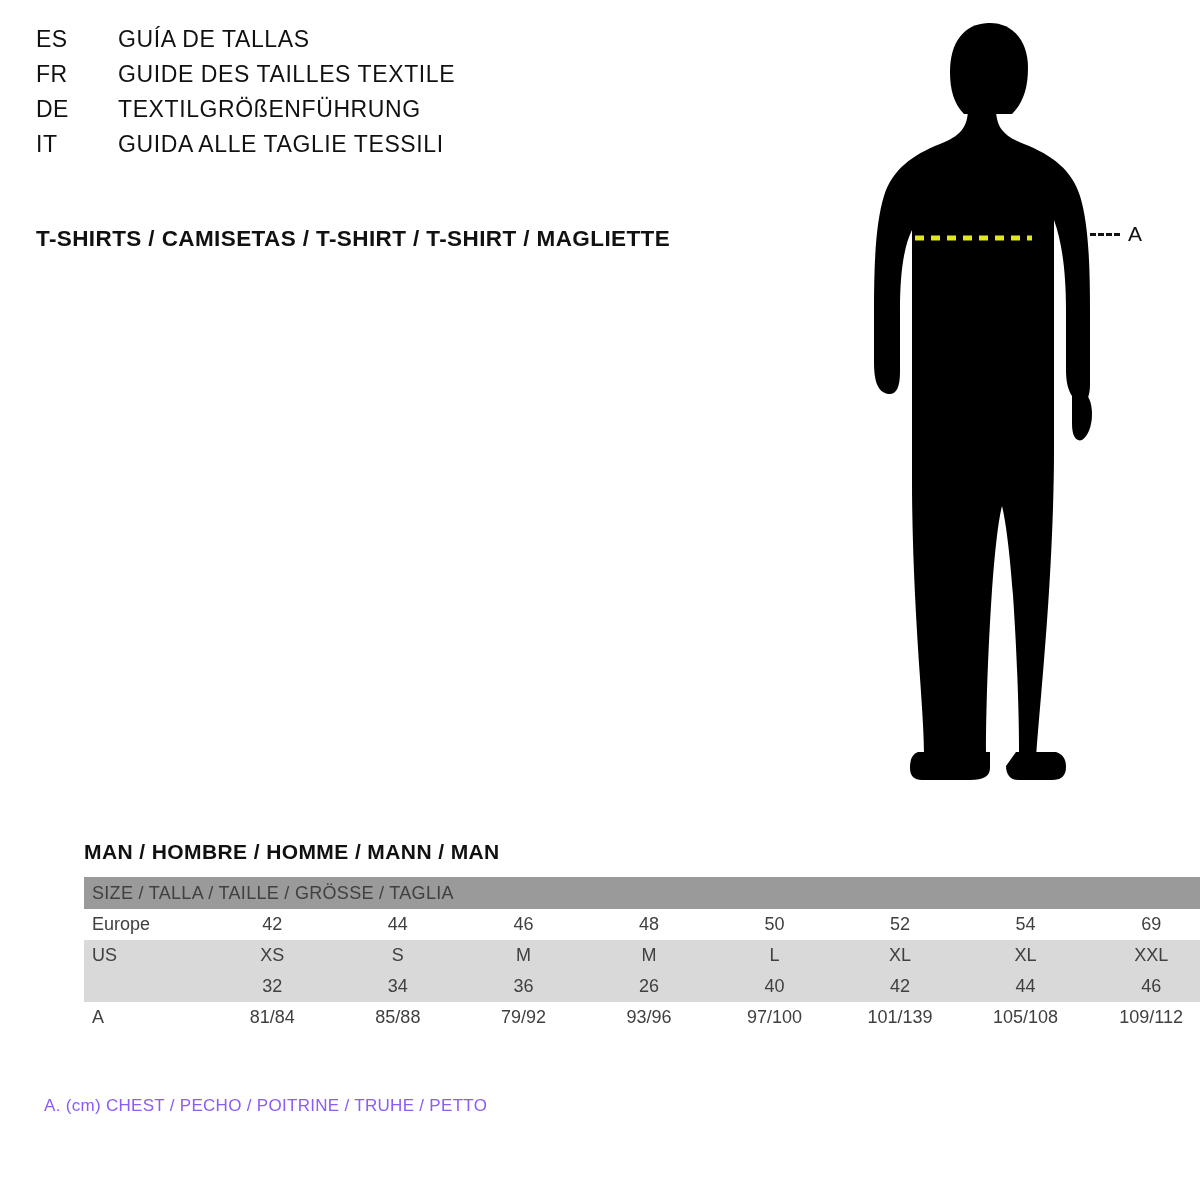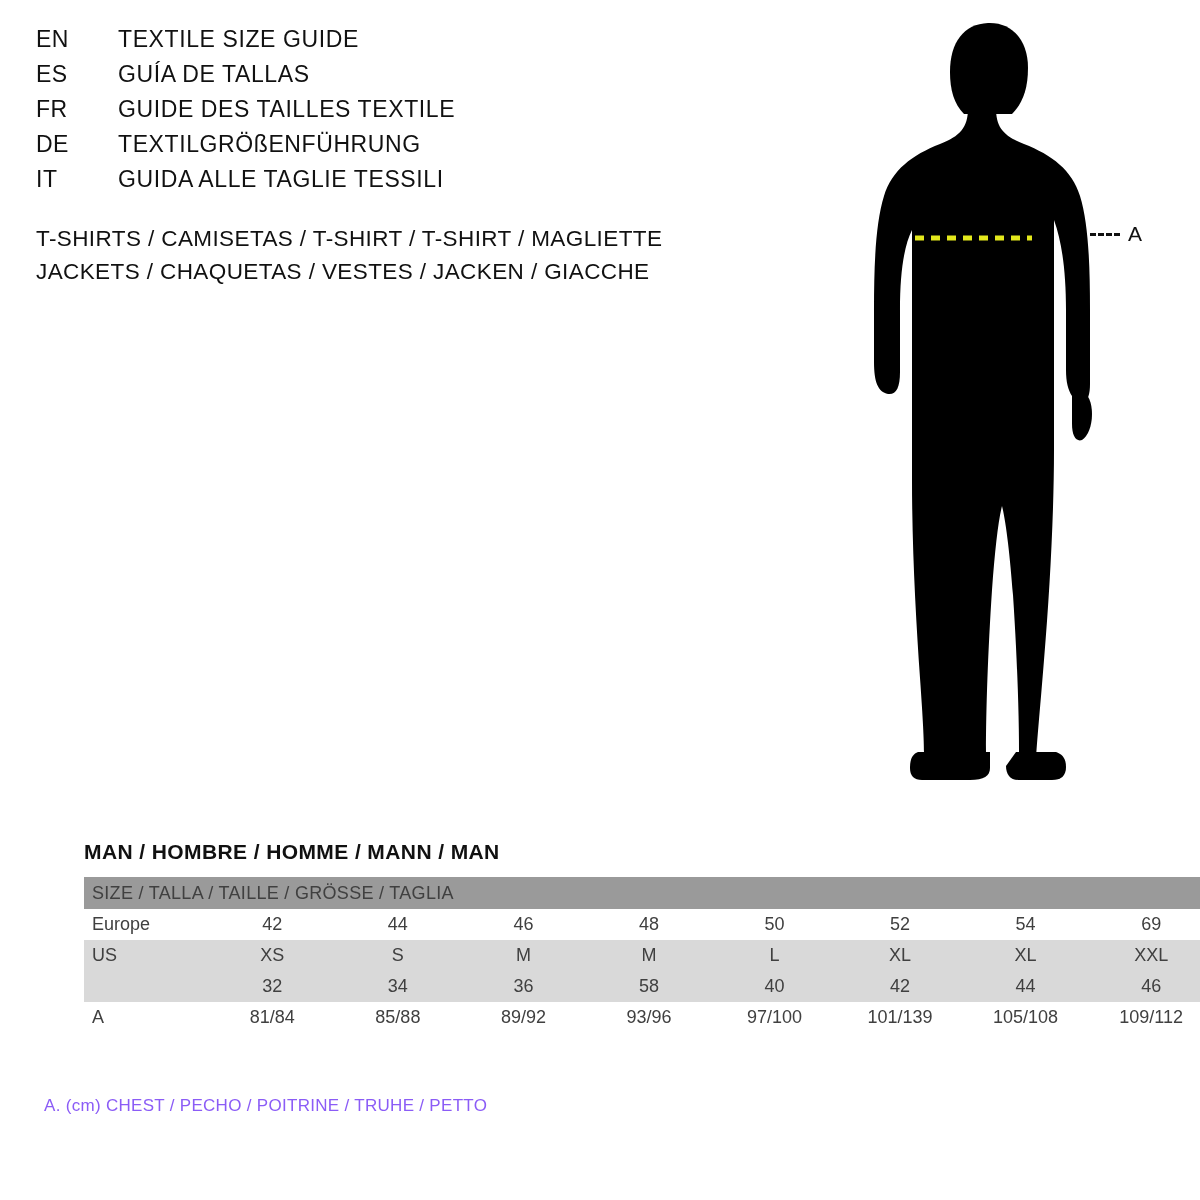--- a/index.html
+++ b/index.html
@@ -45,21 +45,21 @@
   }
 
   .garment-lines {
     position: absolute;
     left: 36px;
     top: 222px;
     width: 760px;
   }
   .garment-line {
     font-size: 22.5px;
-    font-weight: normal;
+    font-weight: bold;
     letter-spacing: 0.4px;
     line-height: 33px;
     color: #111;
     white-space: nowrap;
   }
 
   
   .figure-wrap {
     position: absolute;
     left: 800px;
@@ -147,44 +147,39 @@
     letter-spacing: 0.3px;
   }
 </style>
 </head>
 <body>
 
 <div id="page">
 
   <div class="lang-block">
     <div class="lang-row">
-      <span class="lang-code">EN</span>
-      <span class="lang-text">TEXTILE SIZE GUIDE</span>
-    </div>
-    <div class="lang-row">
       <span class="lang-code">ES</span>
       <span class="lang-text">GUÍA DE TALLAS</span>
     </div>
     <div class="lang-row">
       <span class="lang-code">FR</span>
       <span class="lang-text">GUIDE DES TAILLES TEXTILE</span>
     </div>
     <div class="lang-row">
       <span class="lang-code">DE</span>
       <span class="lang-text">TEXTILGRÖßENFÜHRUNG</span>
     </div>
     <div class="lang-row">
       <span class="lang-code">IT</span>
       <span class="lang-text">GUIDA ALLE TAGLIE TESSILI</span>
     </div>
   </div>
 
   <div class="garment-lines">
     <div class="garment-line">T-SHIRTS / CAMISETAS / T-SHIRT / T-SHIRT / MAGLIETTE</div>
-    <div class="garment-line">JACKETS / CHAQUETAS / VESTES / JACKEN / GIACCHE</div>
   </div>
 
   <div class="figure-wrap">
     <svg width="400" height="790" viewBox="0 0 400 790" xmlns="http://www.w3.org/2000/svg">
       <g>
 
         <path fill="#000000" d="M150 62 C150 32 164 14 188 13 C212 12 228 30 228 58 C228 80 222 94 212 104 L164 104 C154 94 150 80 150 62 Z"></path>
 
         <path fill="#000000" d="M168 98
           C168 118 160 126 140 134
@@ -258,31 +253,31 @@
           <td class="val">L</td>
           <td class="val">XL</td>
           <td class="val">XL</td>
           <td class="val">XXL</td>
         </tr>
         <tr class="band">
           <td class="col-label"></td>
           <td class="val">32</td>
           <td class="val">34</td>
           <td class="val">36</td>
-          <td class="val">58</td>
+          <td class="val">26</td>
           <td class="val">40</td>
           <td class="val">42</td>
           <td class="val">44</td>
           <td class="val">46</td>
         </tr>
         <tr class="white">
           <td class="col-label">A</td>
           <td class="val">81/84</td>
           <td class="val">85/88</td>
-          <td class="val">89/92</td>
+          <td class="val">79/92</td>
           <td class="val">93/96</td>
           <td class="val">97/100</td>
           <td class="val">101/139</td>
           <td class="val">105/108</td>
           <td class="val">109/112</td>
         </tr>
       </tbody>
     </table>
   </div>
 

